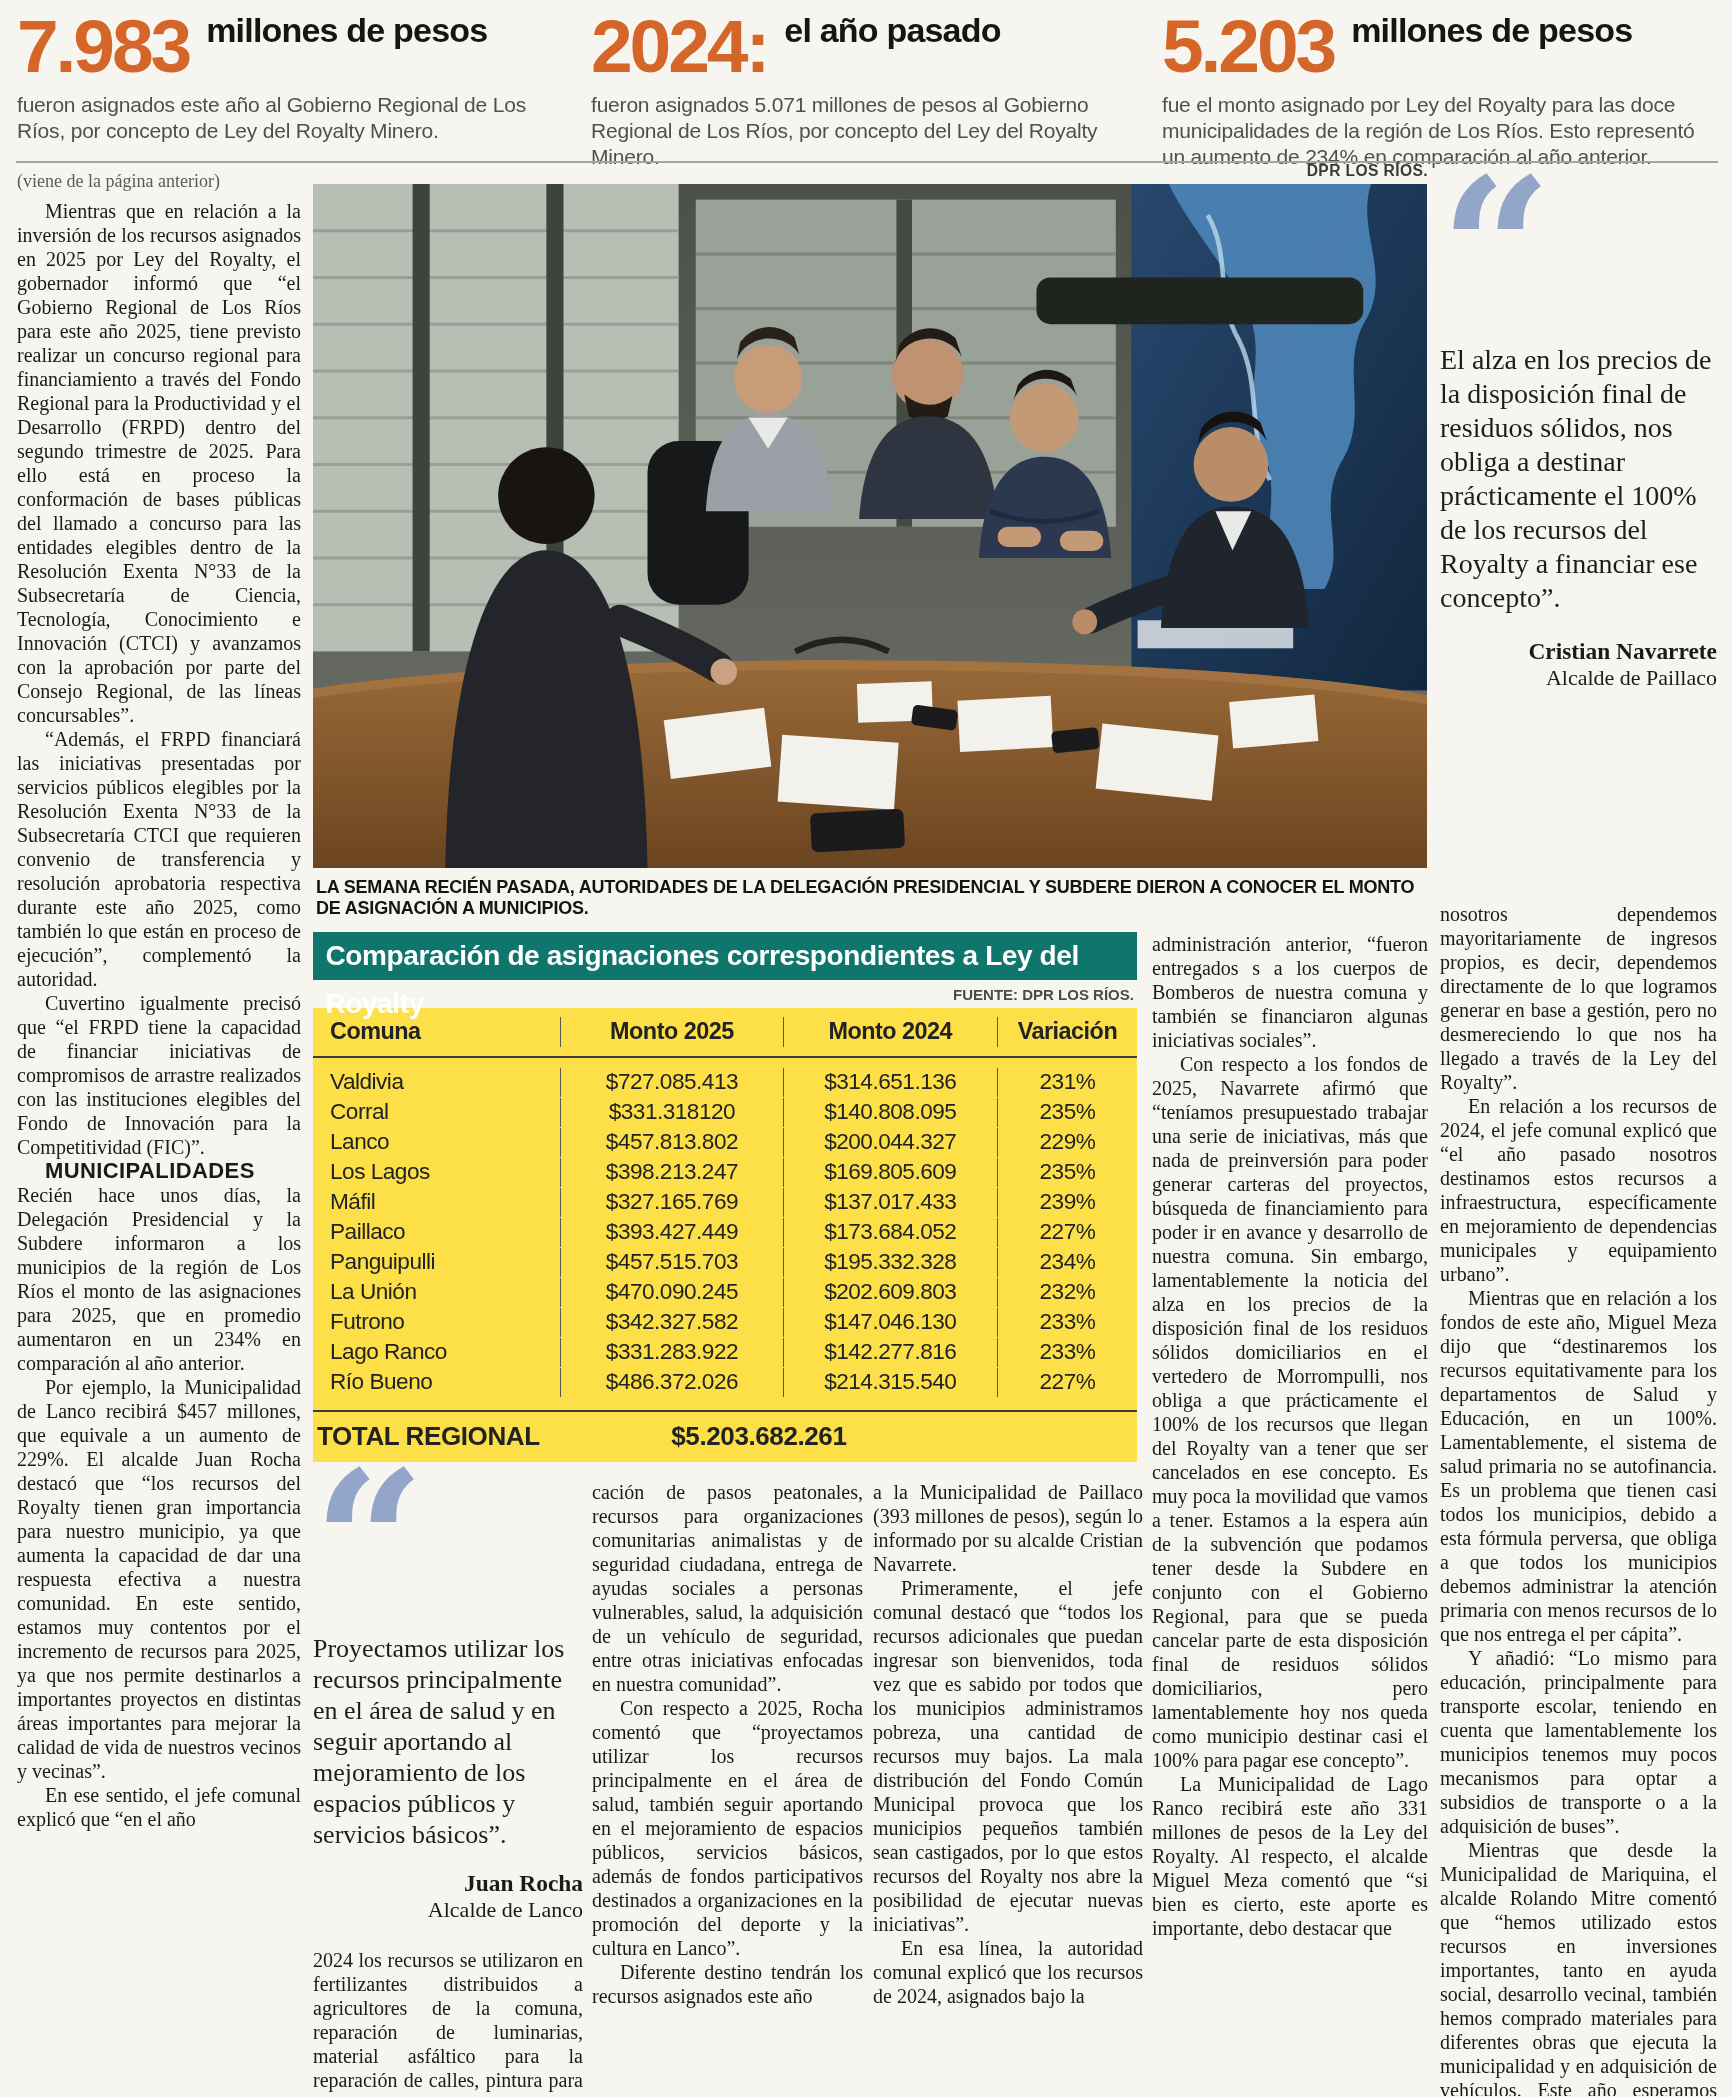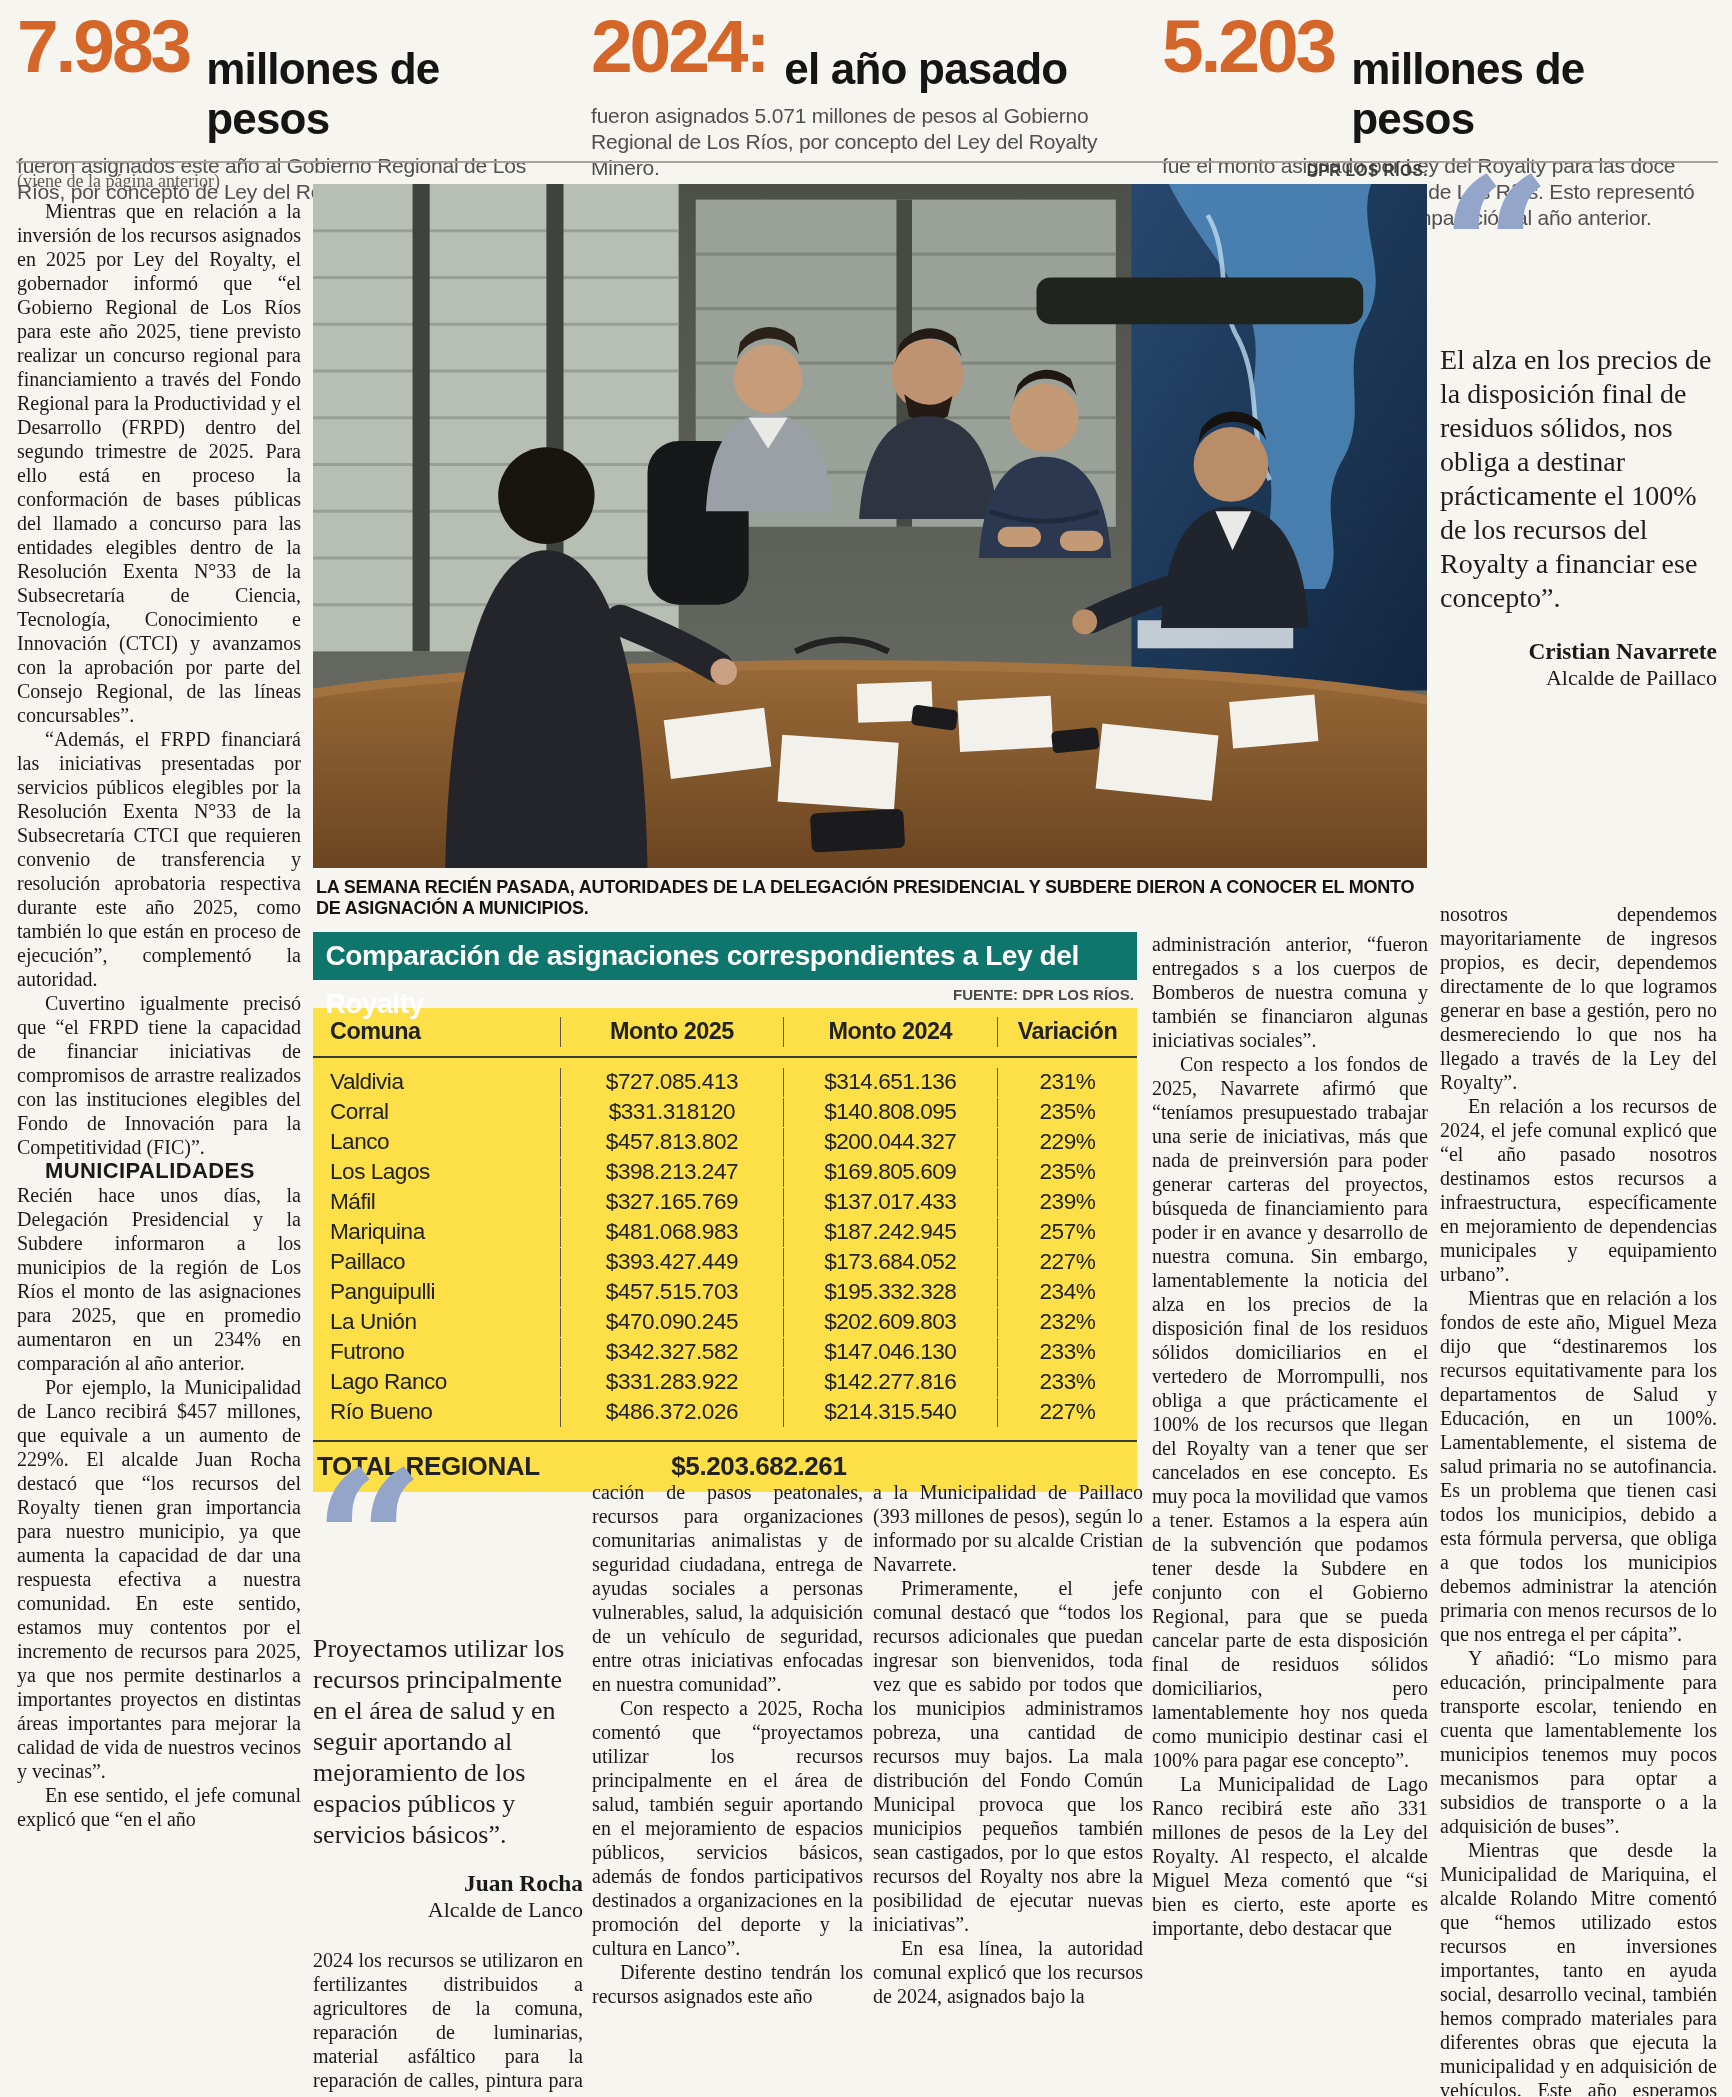--- a/index.html
+++ b/index.html
@@ -5,21 +5,21 @@
   html,body{margin:0;padding:0;background:#e9e7e2;}
   .page{position:relative;width:1733px;height:2097px;background:#f7f5f0;
         font-family:"Liberation Serif",serif;color:#1a1a1a;overflow:hidden;}
   .abs{position:absolute;}
 
   
   .stat .statline{display:flex;align-items:flex-start;gap:17px;}
   .stat-num{font-family:"Liberation Sans",sans-serif;font-weight:bold;color:#d5662a;
             font-size:75px;line-height:0.95;letter-spacing:-3.1px;}
   .stat-label{font-family:"Liberation Sans",sans-serif;font-weight:bold;color:#151515;
-              font-size:44px;letter-spacing:-0.8px;margin-top:33px;}
+              font-size:34px;letter-spacing:-0.8px;}
   .stat-desc{font-family:"Liberation Sans",sans-serif;color:#4f4f4f;font-size:21px;
              line-height:1.24;margin-top:9.3px;letter-spacing:-0.2px;}
   .toprule{background:#a8a49d;height:1.6px;}
 
   
   .bodytext{font-size:20px;line-height:24px;text-align:justify;overflow:hidden;}
   .bodytext p{margin:0;text-indent:28px;}
   .bodytext p.noindent{text-indent:0;}
   .contnote{font-size:18px;color:#5d5a55;}
   .subhead{font-family:"Liberation Sans",sans-serif;font-weight:bold;font-size:22px;
@@ -245,26 +245,20 @@
         <span class="c2 vline2">$169.805.609</span>
         <span class="c3 vline3">235%</span>
       </div>
       <div class="tbl-row tbl-data">
         <span class="c0">Máfil</span>
         <span class="c1 vline1">$327.165.769</span>
         <span class="c2 vline2">$137.017.433</span>
         <span class="c3 vline3">239%</span>
       </div>
       <div class="tbl-row tbl-data">
-        <span class="c0">Mariquina</span>
-        <span class="c1 vline1">$481.068.983</span>
-        <span class="c2 vline2">$187.242.945</span>
-        <span class="c3 vline3">257%</span>
-      </div>
-      <div class="tbl-row tbl-data">
         <span class="c0">Paillaco</span>
         <span class="c1 vline1">$393.427.449</span>
         <span class="c2 vline2">$173.684.052</span>
         <span class="c3 vline3">227%</span>
       </div>
       <div class="tbl-row tbl-data">
         <span class="c0">Panguipulli</span>
         <span class="c1 vline1">$457.515.703</span>
         <span class="c2 vline2">$195.332.328</span>
         <span class="c3 vline3">234%</span>

